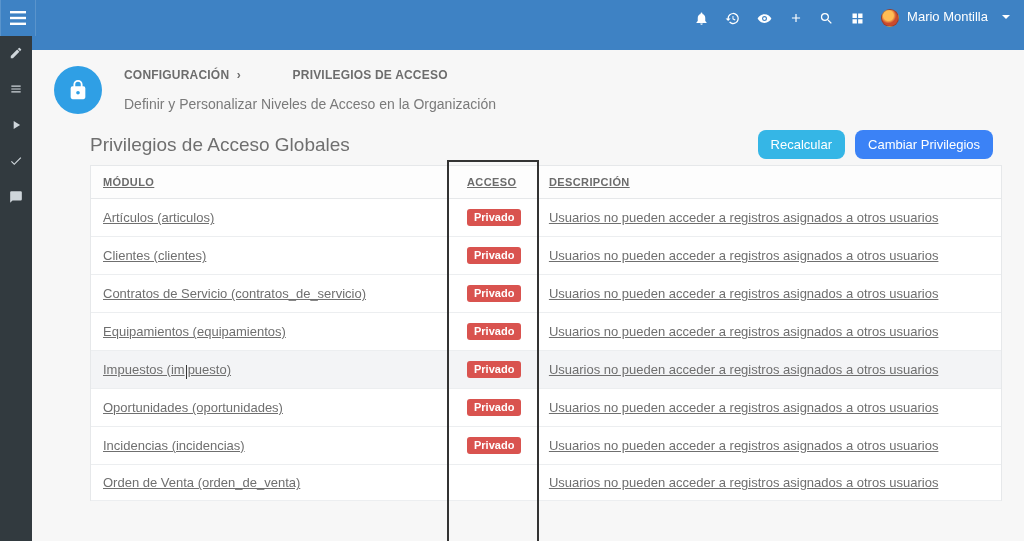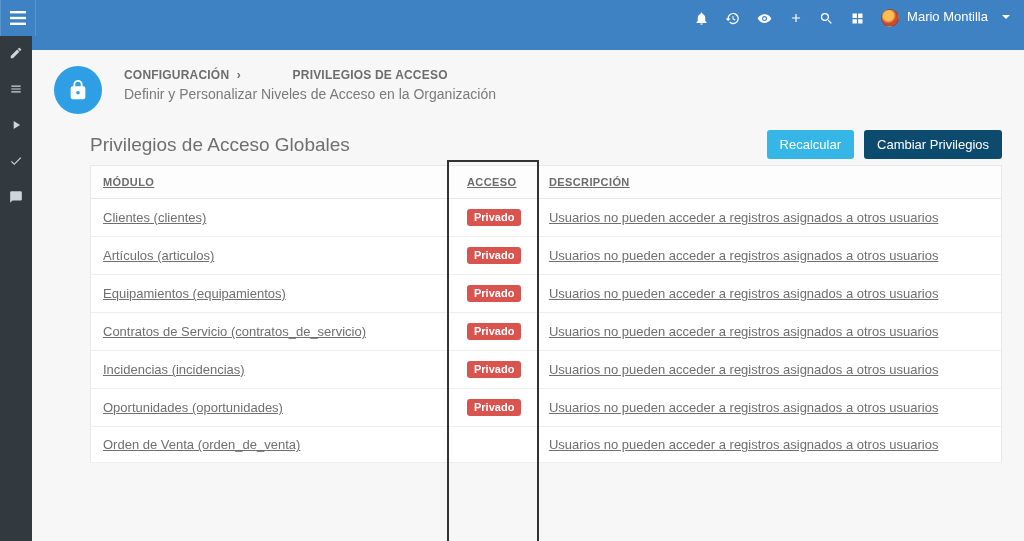--- a/index.html
+++ b/index.html
@@ -20,27 +20,27 @@
   
   .bluebar { position:absolute; top:36px; left:32px; right:0; height:14px; background:#3e82c4; }
   
   .main { position:absolute; top:50px; left:32px; right:0; bottom:0; overflow:hidden; }
   .page-header { padding: 18px 22px 10px 22px; display:flex; align-items:flex-start; gap:22px; }
   .header-icon-circle { width:48px; height:48px; border-radius:50%; background:#2f9fe5; display:flex; align-items:center; justify-content:center; flex-shrink:0; margin-top:-2px; }
   .header-icon-circle svg { width:22px; height:22px; fill:#fff; }
   .breadcrumb { font-size:12px; font-weight:600; color:#6d6d6d; letter-spacing:.2px; }
   .breadcrumb .sep { color:#6d6d6d; margin:0 4px; }
   .breadcrumb .current { color:#6d6d6d; font-weight:600;padding-left:44px; }
-  .subtitle { margin-top:4px; color:#7a7a7a; font-size:14px; }
-  .section-bar { display:flex; align-items:center; margin: 6px 22px 6px 58px; }
+  .subtitle { margin-top:14px; color:#7a7a7a; font-size:14px; }
+  .section-bar { display:flex; align-items:center; margin: 6px 31px 6px 58px; }
   .section-title { color:#6f6f6f; font-size:19px; font-weight:400; }
   .section-spacer { flex:1; }
-  .btn { display:inline-block; padding:7px 13px; border-radius:3px; font-size:13px; color:#fff; cursor:pointer; user-select:none; }
+  .btn { display:inline-block; padding:7px 13px; border-radius:8px; font-size:13px; color:#fff; cursor:pointer; user-select:none; }
   .btn-blue { background:#35b6e6; }
-  .btn-yellow { background:#0c4a6e; margin-left:10px; }
+  .btn-yellow { background:#3b82f6; margin-left:10px; }
   
   .table-wrap { margin: 4px 22px 0 58px; border:1px solid #e6e8ea; border-bottom:none; background:#fff; }
   table { width:100%; border-collapse:collapse; table-layout:fixed; }
   th, td { text-align:left; font-size:13px; color:#6f6f6f;text-decoration:underline; }
   thead th { font-size:11px; font-weight:700; letter-spacing:.4px; color:#6b6b6b; padding:10px 12px; border-bottom:1px solid #e6e8ea; background:#fdfdfd; }
   tbody td { padding:10px 12px; border-bottom:1px solid #eceef0; background:#fff; }
   tbody tr.hovered td { background:#f3f4f6; }
   col.col-modulo { width:40%; }
   col.col-acceso { width:9%; }
   col.col-desc  { width:51%; }
@@ -155,46 +155,51 @@
         </colgroup>
       <thead>
         <tr>
           <th>MÓDULO</th>
           <th>ACCESO</th>
           <th>DESCRIPCIÓN</th>
         </tr>
       </thead>
       <tbody id="tbody">
           <tr>
+            <td>Artículos (articulos)</td>
+            <td><span class="badge">Privado</span></td>
+            <td>Usuarios no pueden acceder a registros asignados a otros usuarios</td>
+          </tr>
+          <tr>
             <td>Clientes (clientes)</td>
             <td><span class="badge">Privado</span></td>
             <td>Usuarios no pueden acceder a registros asignados a otros usuarios</td>
           </tr>
           <tr>
-            <td>Artículos (articulos)</td>
+            <td>Contratos de Servicio (contratos_de_servicio)</td>
             <td><span class="badge">Privado</span></td>
             <td>Usuarios no pueden acceder a registros asignados a otros usuarios</td>
           </tr>
           <tr>
             <td>Equipamientos (equipamientos)</td>
             <td><span class="badge">Privado</span></td>
             <td>Usuarios no pueden acceder a registros asignados a otros usuarios</td>
           </tr>
-          <tr>
-            <td>Contratos de Servicio (contratos_de_servicio)</td>
+          <tr class="hovered">
+            <td>Impuestos (im<span class="text-cursor"></span>puesto)</td>
+            <td><span class="badge">Privado</span></td>
+            <td>Usuarios no pueden acceder a registros asignados a otros usuarios</td>
+          </tr>
+          <tr>
+            <td>Oportunidades (oportunidades)</td>
             <td><span class="badge">Privado</span></td>
             <td>Usuarios no pueden acceder a registros asignados a otros usuarios</td>
           </tr>
           <tr>
             <td>Incidencias (incidencias)</td>
-            <td><span class="badge">Privado</span></td>
-            <td>Usuarios no pueden acceder a registros asignados a otros usuarios</td>
-          </tr>
-          <tr>
-            <td>Oportunidades (oportunidades)</td>
             <td><span class="badge">Privado</span></td>
             <td>Usuarios no pueden acceder a registros asignados a otros usuarios</td>
           </tr>
           <tr>
             <td>Orden de Venta (orden_de_venta)</td>
             <td></td>
             <td>Usuarios no pueden acceder a registros asignados a otros usuarios</td>
           </tr>
         </tbody>
     </table>

